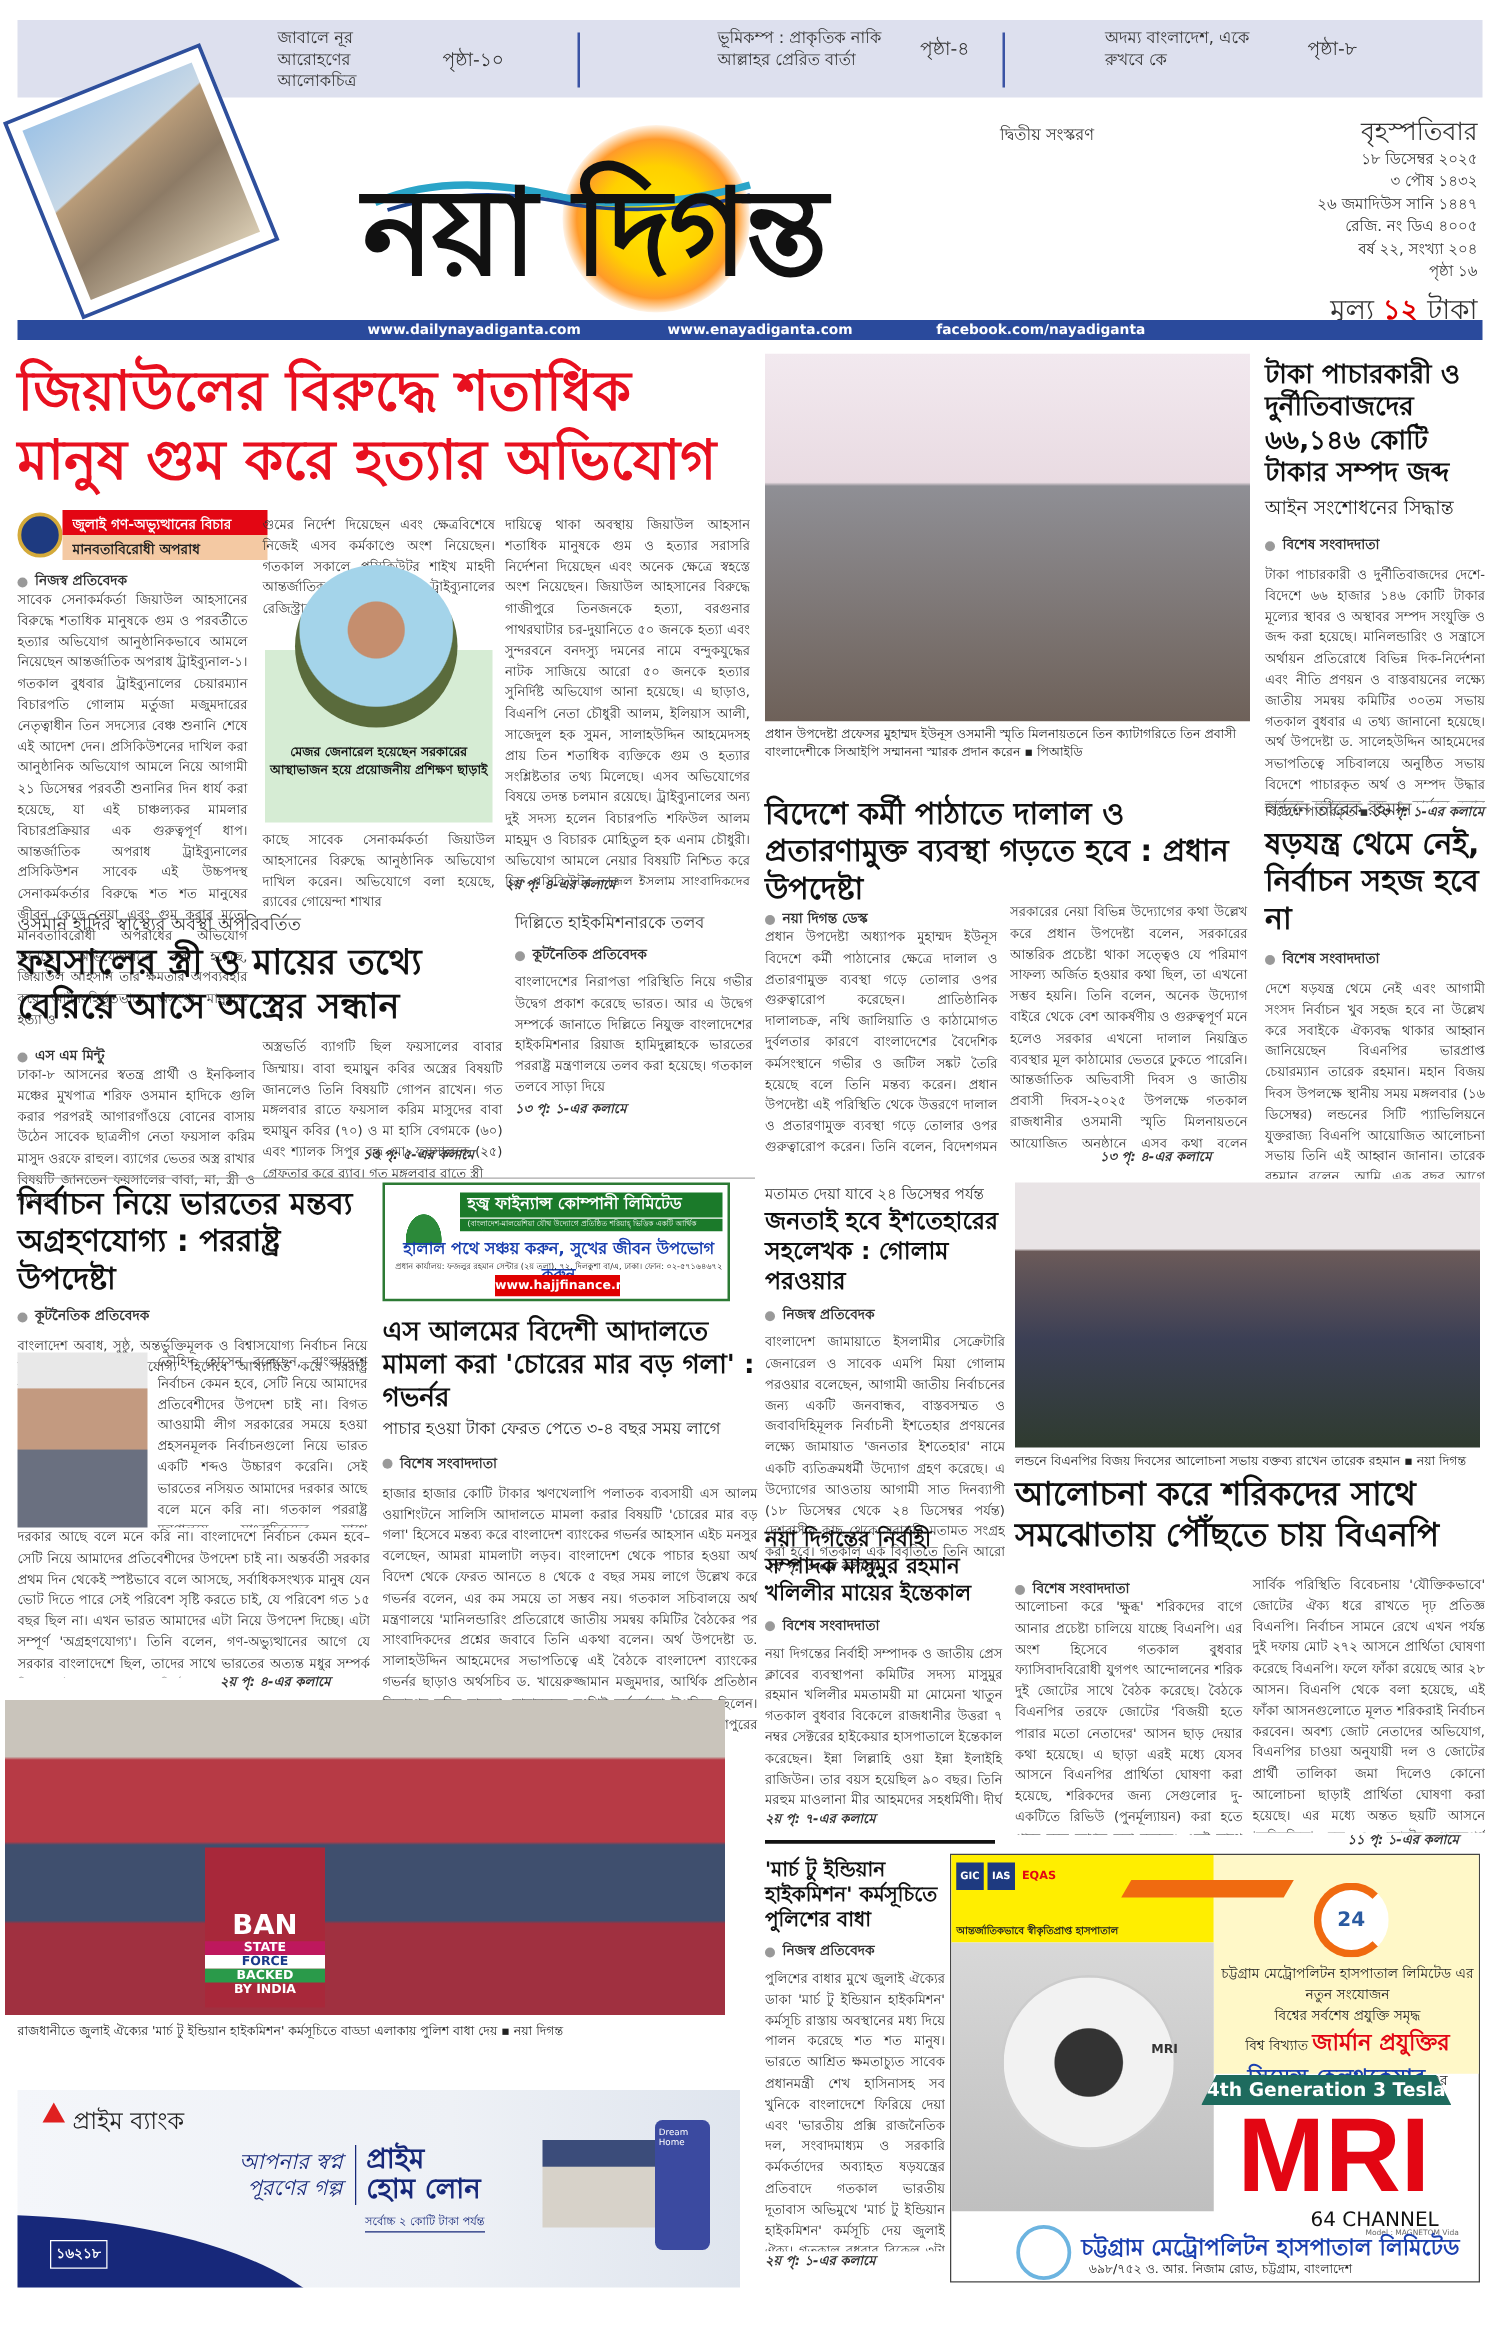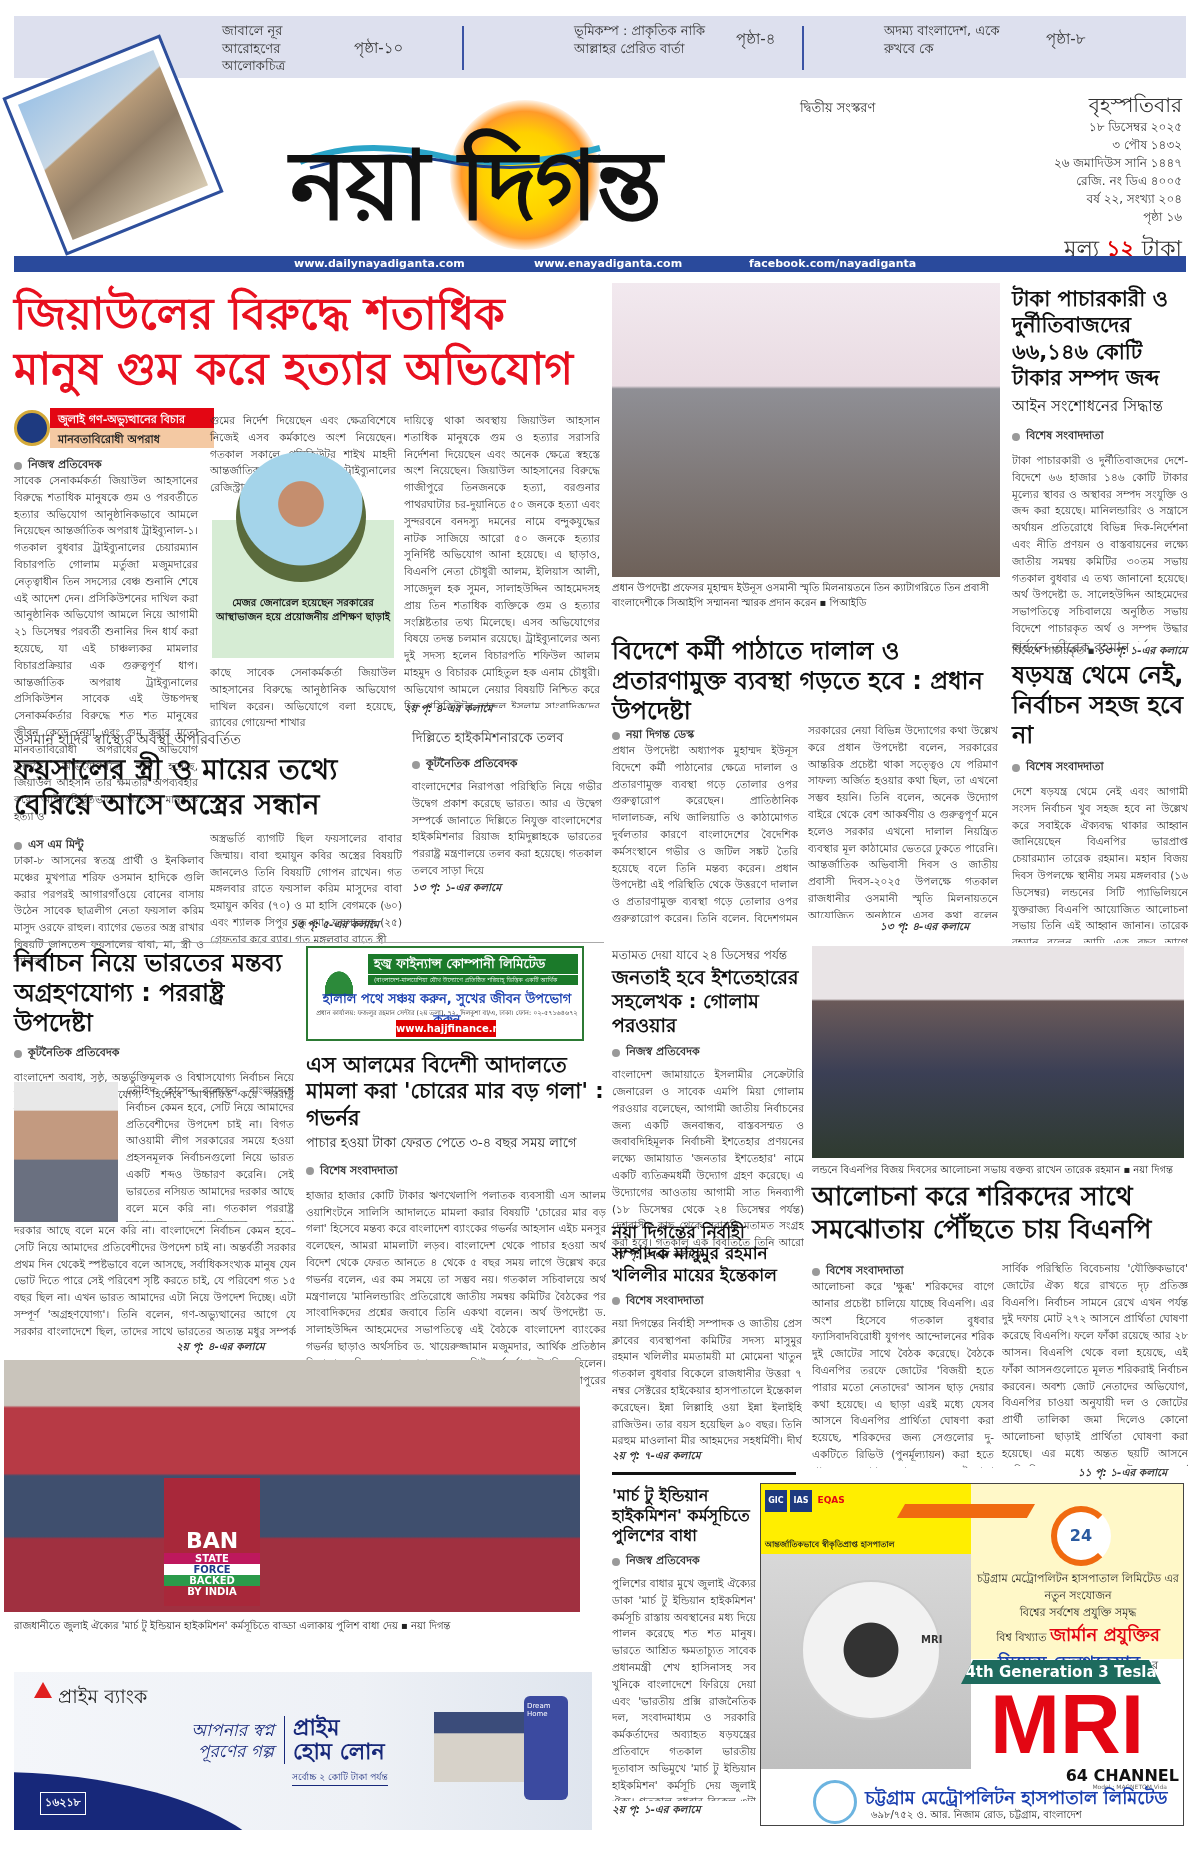--- a/index.html
+++ b/index.html
@@ -55,21 +55,21 @@
   .ad-mri .cream{position:absolute;left:210px;top:0;width:214px;height:175px;background:#fff8c8}
   .ad-mri .orange{position:absolute;left:140px;top:20px;width:130px;height:14px;background:#f06a10;transform:skewX(-30deg)}
   .ad-mri .machine{position:absolute;left:0;top:70px;width:210px;height:215px;background:linear-gradient(180deg,#d8d8d8,#bfbfbf)}
   .ad-mri .ring{position:absolute;left:40px;top:96px;width:140px;height:140px;border-radius:50%;background:radial-gradient(circle,#333 0 28%,#f2f2f2 29% 100%);border:2px solid #ccc}
   .ad-mri .s24{position:absolute;left:290px;top:22px;width:60px;height:60px;border-radius:50%;border:6px solid #f06a10;border-right-color:transparent;background:#fff;color:#2a5aa0;font-weight:bold;font-size:16px;text-align:center;line-height:48px}
   .ad-mri .txt{position:absolute;left:210px;top:86px;width:214px;text-align:center;font-size:11px;line-height:1.55;color:#222}
   .ad-mri .txt .red{color:#e30613;font-size:18px;font-weight:bold}
   .ad-mri .txt .blue{color:#1a3fb0;font-size:18px;font-weight:bold}
   .ad-mri .gen{position:absolute;left:200px;top:176px;width:200px;height:24px;background:#1e6b5e;color:#fff;font-size:15px;font-weight:bold;text-align:center;line-height:24px;clip-path:polygon(6% 0,94% 0,100% 100%,0 100%)}
   .ad-mri .big{position:absolute;left:206px;top:198px;width:200px;font-size:84px;font-weight:900;color:#e30613;text-align:center;line-height:1;font-family:"Liberation Sans",sans-serif}
-  .ad-mri .ch{position:absolute;left:232px;top:282px;width:186px;text-align:right;font-size:16px;font-weight:bold;color:#111}
+  .ad-mri .ch{position:absolute;left:204px;top:282px;width:186px;text-align:right;font-size:16px;font-weight:normal;color:#111}
   .ad-mri .model{position:absolute;left:220px;top:299px;width:186px;text-align:right;font-size:6px;color:#666}
   .ad-mri .hosp{position:absolute;left:70px;top:300px;width:340px;font-size:18px;font-weight:bold;color:#1a3fb0}
   .ad-mri .hosp-addr{position:absolute;left:110px;top:323px;width:260px;font-size:10px;color:#222}
   .ad-mri .hlogo{position:absolute;left:52px;top:296px;width:44px;height:44px;border-radius:50%;border:3px solid #6cb4e0;background:#fff}
   .ad-mri .certs{position:absolute;left:4px;top:6px;font-size:8px;color:#fff}
   .ad-mri .cert{display:inline-block;width:22px;height:22px;background:#1e3a80;margin-right:3px;text-align:center;line-height:22px;font-weight:bold}
   .ad-mri .intl{position:absolute;left:4px;top:54px;font-size:8px;color:#222;font-weight:bold}
   .ad-prime{left:14px;top:1672px;width:578px;height:158px;background:linear-gradient(90deg,#f4f6fa 0%,#eef1f6 60%,#dfe5ee 100%);overflow:hidden}
   .ad-prime .wave{position:absolute;left:-20px;top:100px;width:290px;height:120px;background:#17287a;border-radius:0 100% 0 0}
   .ad-prime .brand{position:absolute;left:20px;top:10px;font-size:19px;color:#222;display:flex;gap:6px}

